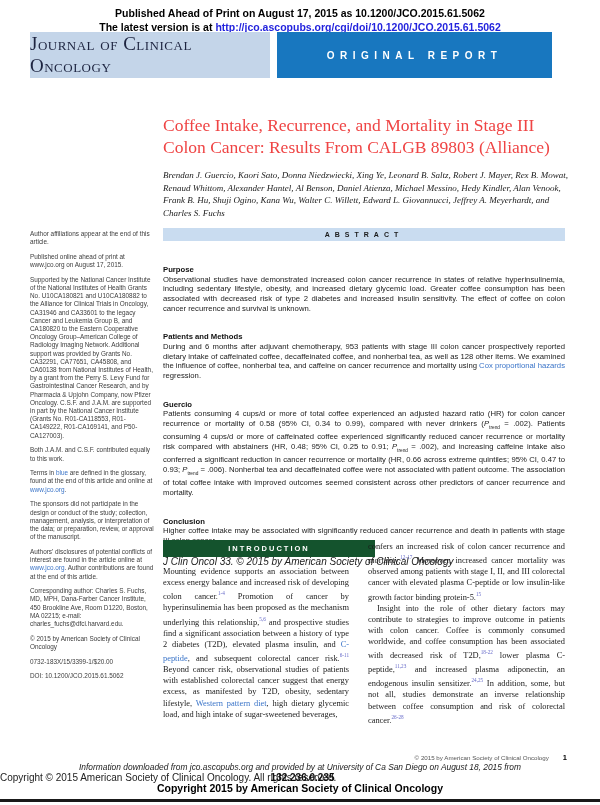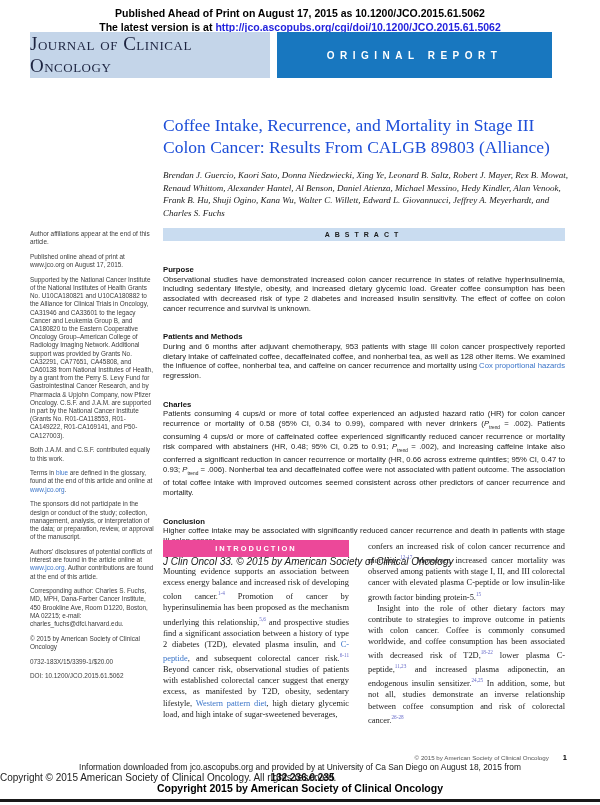--- a/index.html
+++ b/index.html
@@ -13,56 +13,56 @@
 
   
   .banner{position:absolute;left:30px;top:32px;width:522px;height:46px;display:flex;gap:7px;}
   .banner-left{width:261px;background:#c4d5e9;color:#1d2440;display:flex;align-items:center;justify-content:center;
                font-family:"Liberation Serif",serif;font-variant:small-caps;font-size:19px;letter-spacing:.5px;}
   .banner-right{width:299px;background:#1877bf;color:#fff;display:flex;align-items:center;justify-content:center;
                 font-size:10px;font-weight:bold;letter-spacing:5.5px;white-space:nowrap;}
 
   
   .title{position:absolute;left:163px;top:114px;width:406px;margin:0;font-weight:normal;
-         font-family:"Liberation Serif",serif;font-size:17.5px;line-height:22px;color:#1d4ed8;}
+         font-family:"Liberation Serif",serif;font-size:17.5px;line-height:22px;color:#ef4444;}
   .authors{position:absolute;left:163px;top:169px;width:406px;
            font-family:"Liberation Serif",serif;font-style:italic;font-size:9px;line-height:12.5px;color:#222;}
 
   
   .sidebar{position:absolute;left:30px;top:230px;width:127px;font-size:6.4px;line-height:8.2px;color:#3c3c3c;}
   .sidebar p{margin:0 0 6.5px 0;}
 
   
   .abstract-bar{position:absolute;left:163px;top:228px;width:402px;height:13px;background:#c9dcf0;
                 color:#1a1a1a;font-size:7px;font-weight:bold;letter-spacing:5px;text-align:center;line-height:14px;}
   .abstract-body{position:absolute;left:163px;top:246px;width:402px;}
   .abs-label{font-weight:bold;font-size:7.7px;line-height:9.6px;margin-top:19px;color:#111;}
   .abs-text{font-size:7.7px;line-height:9.7px;text-align:justify;color:#222;}
   .citation{margin-top:10px;font-style:italic;font-size:10px;color:#222;}
 
   
-  .intro-box{position:absolute;left:163px;top:540px;width:186px;height:17px;background:#ec4899;color:#fff;
+  .intro-box{position:absolute;left:163px;top:540px;width:212px;height:17px;background:#14532d;color:#fff;
              font-size:7.5px;font-weight:bold;letter-spacing:2px;text-align:center;line-height:18px;}
   .col{font-family:"Liberation Serif",serif;font-size:8.4px;line-height:11.2px;text-align:justify;color:#1a1a1a;}
   .col-left{position:absolute;left:163px;top:566px;width:186px;}
   .col-right{position:absolute;left:368px;top:541px;width:197px;}
   .col-right p{margin:0;}
   .col-right .indent{text-indent:9px;}
 
   
   .seg-plain{}
   .seg-link{color:#3a74c8;}
   .seg-sup{vertical-align:super;font-size:.62em;color:#6468c8;}
   .seg-pv{font-style:italic;}
   .seg-sub{vertical-align:sub;font-size:.62em;}
 
   
   .page-copy{position:absolute;top:753px;right:33px;font-size:6.2px;color:#555;}
   .pageno{font-weight:bold;font-size:7.5px;margin-left:14px;color:#000;}
-  .dl-line{position:absolute;top:762px;left:0;width:100%;text-align:center;font-size:8.4px;color:#222;}
+  .dl-line{position:absolute;top:762px;left:0;width:100%;text-align:center;font-size:8.4px;color:#222;font-style:italic;}
   .rights-wrap{position:absolute;top:772px;left:0;width:100%;font-size:10px;color:#222;}
   .ip{position:absolute;top:0;left:50%;transform:translateX(-46%);font-weight:bold;color:#111;}
   .bold-copy{position:absolute;top:782px;left:0;width:100%;text-align:center;font-weight:bold;font-size:10.5px;color:#000;}
   .bottom-rule{position:absolute;top:799px;left:0;width:600px;height:3px;background:#1a1a1a;}
 </style>
 </head>
 <body>
 
 <div class="page">
 
@@ -97,21 +97,21 @@
     <p><span class="seg-plain">DOI: 10.1200/JCO.2015.61.5062</span></p>
   </aside>
 
   <div class="abstract-bar">ABSTRACT</div>
 
   <div class="abstract-body">
     <div class="abs-label">Purpose</div>
     <div class="abs-text"><span class="seg-plain">Observational studies have demonstrated increased colon cancer recurrence in states of relative hyperinsulinemia, including sedentary lifestyle, obesity, and increased dietary glycemic load. Greater coffee consumption has been associated with decreased risk of type 2 diabetes and increased insulin sensitivity. The effect of coffee on colon cancer recurrence and survival is unknown.</span></div>
     <div class="abs-label">Patients and Methods</div>
     <div class="abs-text"><span class="seg-plain">During and 6 months after adjuvant chemotherapy, 953 patients with stage III colon cancer prospectively reported dietary intake of caffeinated coffee, decaffeinated coffee, and nonherbal tea, as well as 128 other items. We examined the influence of coffee, nonherbal tea, and caffeine on cancer recurrence and mortality using </span><span class="seg-link">Cox proportional hazards</span><span class="seg-plain"> regression.</span></div>
-    <div class="abs-label">Charles</div>
+    <div class="abs-label">Guercio</div>
     <div class="abs-text"><span class="seg-plain">Patients consuming 4 cups/d or more of total coffee experienced an adjusted hazard ratio (HR) for colon cancer recurrence or mortality of 0.58 (95% CI, 0.34 to 0.99), compared with never drinkers (</span><span class="seg-pv">P</span><span class="seg-sub">trend</span><span class="seg-plain"> = .002). Patients consuming 4 cups/d or more of caffeinated coffee experienced significantly reduced cancer recurrence or mortality risk compared with abstainers (HR, 0.48; 95% CI, 0.25 to 0.91; </span><span class="seg-pv">P</span><span class="seg-sub">trend</span><span class="seg-plain"> = .002), and increasing caffeine intake also conferred a significant reduction in cancer recurrence or mortality (HR, 0.66 across extreme quintiles; 95% CI, 0.47 to 0.93; </span><span class="seg-pv">P</span><span class="seg-sub">trend</span><span class="seg-plain"> = .006). Nonherbal tea and decaffeinated coffee were not associated with patient outcome. The association of total coffee intake with improved outcomes seemed consistent across other predictors of cancer recurrence and mortality.</span></div>
     <div class="abs-label">Conclusion</div>
     <div class="abs-text"><span class="seg-plain">Higher coffee intake may be associated with significantly reduced cancer recurrence and death in patients with stage III colon cancer.</span></div>
     <div class="citation">J Clin Oncol 33. © 2015 by American Society of Clinical Oncology</div>
   </div>
 
   <div class="intro-box">INTRODUCTION</div>
   <div class="col col-left"><span class="seg-plain">Mounting evidence supports an association between excess energy balance and increased risk of developing colon cancer.</span><span class="seg-sup">1-4</span><span class="seg-plain"> Promotion of cancer by hyperinsulinemia has been proposed as the mechanism underlying this relationship,</span><span class="seg-sup">5,6</span><span class="seg-plain"> and prospective studies find a significant association between a history of type 2 diabetes (T2D), elevated plasma insulin, and </span><span class="seg-link">C-peptide</span><span class="seg-plain">, and subsequent colorectal cancer risk.</span><span class="seg-sup">6-11</span><span class="seg-plain"> Beyond cancer risk, observational studies of patients with established colorectal cancer suggest that energy excess, as manifested by T2D, obesity, sedentary lifestyle, </span><span class="seg-link">Western pattern diet</span><span class="seg-plain">, high dietary glycemic load, and high intake of sugar-sweetened beverages,</span></div>
   <div class="col col-right">
     <p><span class="seg-plain">confers an increased risk of colon cancer recurrence and mortality.</span><span class="seg-sup">12-17</span><span class="seg-plain"> Moreover, increased cancer mortality was observed among patients with stage I, II, and III colorectal cancer with elevated plasma C-peptide or low insulin-like growth factor binding protein-5.</span><span class="seg-sup">15</span></p>

